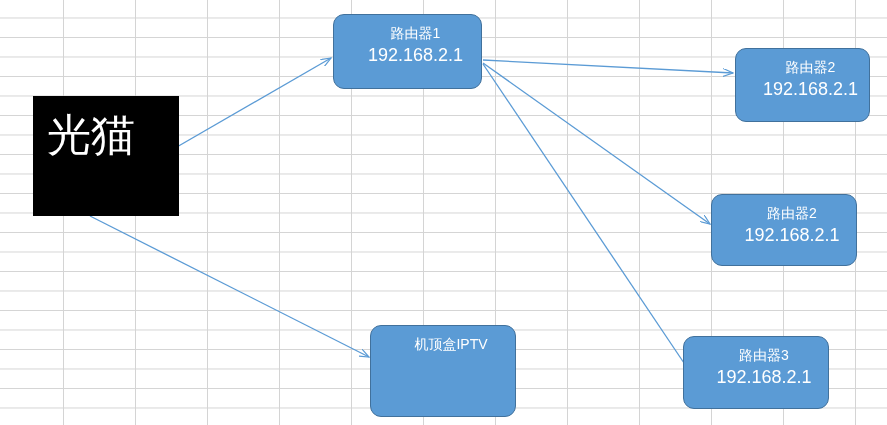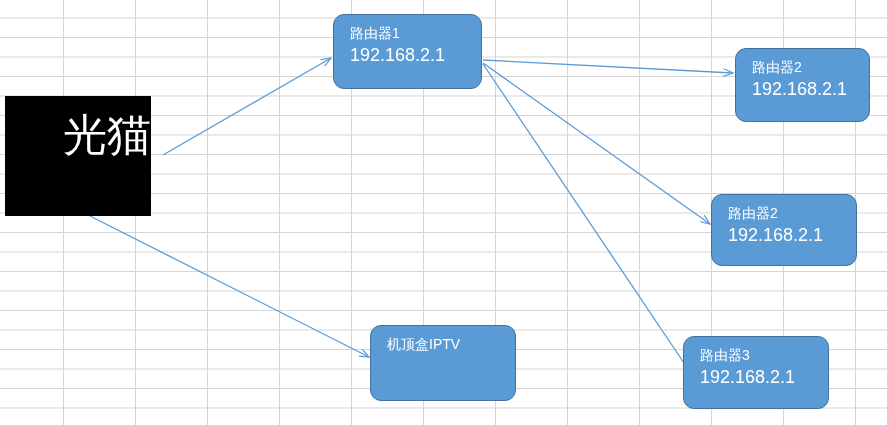--- a/index.html
+++ b/index.html
@@ -30,20 +30,21 @@
   }
   .node {
     position: absolute;
     box-sizing: border-box;
     background-color: #5b9bd5;
     border: 1px solid #41719c;
     border-radius: 11px;
     color: #ffffff;
     padding: 9px 0 0 16px;
     line-height: 1.35;
+    text-align: center;
   }
   .node .title {
     font-size: 14px;
     white-space: nowrap;
   }
   .node .addr {
     font-size: 18px;
     white-space: nowrap;
   }
   .modem {
@@ -74,21 +75,21 @@
 
     <line x1="90" y1="216" x2="369" y2="357" stroke="#5b9bd5" stroke-width="1.3" marker-end="url(#arrow)"></line>
 
     <line x1="483" y1="60" x2="733" y2="73" stroke="#5b9bd5" stroke-width="1.3" marker-end="url(#arrow)"></line>
 
     <line x1="483" y1="63" x2="710" y2="224" stroke="#5b9bd5" stroke-width="1.3" marker-end="url(#arrow)"></line>
 
     <line x1="483" y1="64" x2="684" y2="363" stroke="#5b9bd5" stroke-width="1.3"></line>
   </svg>
 
-  <div class="modem" style="left:5px; top:96px; width:146px; height:120px;text-align:right;">
+  <div class="modem" style="left:33px; top:96px; width:146px; height:120px;">
     <span>光猫</span>
   </div>
 
   <div class="node" style="left:333px; top:14px; width:149px; height:75px;">
     <div class="title">路由器1</div>
     <div class="addr">192.168.2.1</div>
   </div>
 
   <div class="node" style="left:735px; top:48px; width:135px; height:74px;">
     <div class="title">路由器2</div>
@@ -98,17 +99,17 @@
   <div class="node" style="left:711px; top:194px; width:146px; height:72px;">
     <div class="title">路由器2</div>
     <div class="addr">192.168.2.1</div>
   </div>
 
   <div class="node" style="left:683px; top:336px; width:146px; height:73px;">
     <div class="title">路由器3</div>
     <div class="addr">192.168.2.1</div>
   </div>
 
-  <div class="node" style="left:370px; top:325px; width:146px; height:76px;">
+  <div class="node" style="left:370px; top:325px; width:146px; height:92px;">
     <div class="title">机顶盒IPTV</div>
   </div>
 
 </div>
 
 </body></html>

